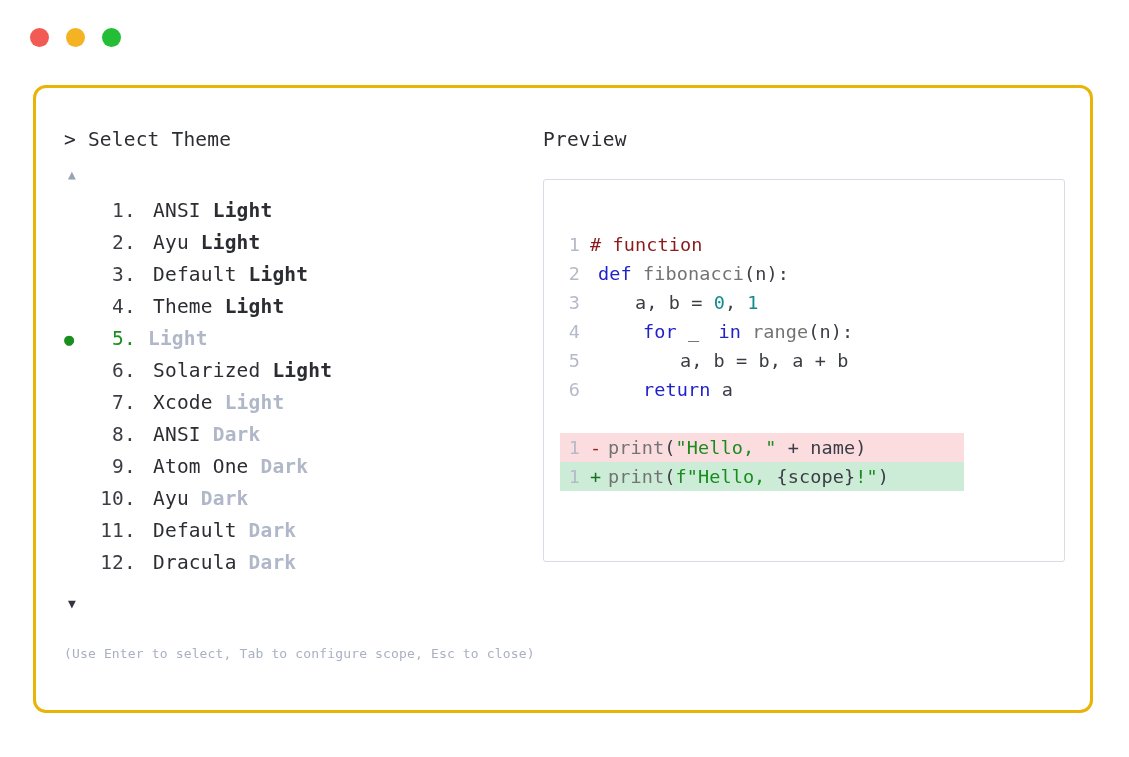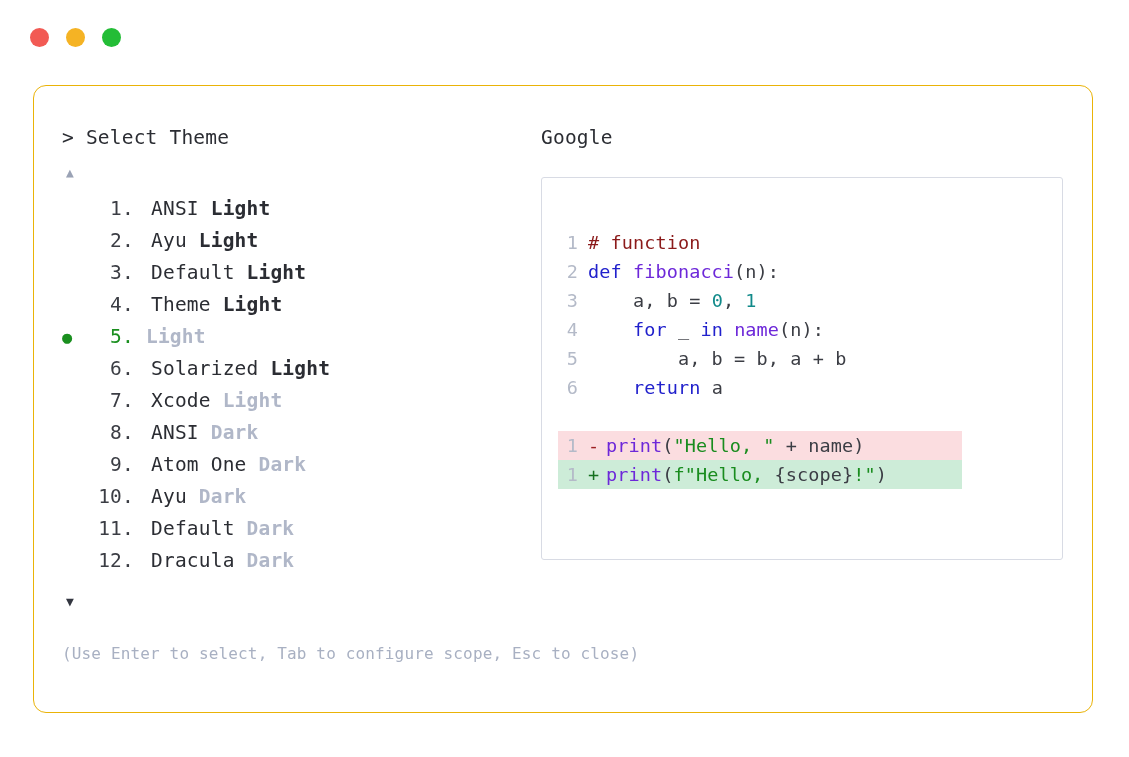--- a/index.html
+++ b/index.html
@@ -34,21 +34,21 @@
   .dot.green  { background: #23bd36; }
 
   
   .card {
     position: absolute;
     left: 33px;
     top: 85px;
     width: 1060px;
     height: 628px;
     box-sizing: border-box;
-    border: 1px solid #eab308;
+    border: 3px solid #eab308;
     border-radius: 13px;
     background: #ffffff;
   }
 
   
   .left-col {
     position: absolute;
     left: 28px;
     top: 42px;
     width: 470px;
@@ -103,21 +103,21 @@
   .theme-row.selected .num-cell,
   .theme-row.selected .name-cell { color: #1a8f1f; }
   .variant { color: #b0b7c8; font-weight: bold; }
   .variant.strong { color: #2b2d33; }
   .theme-row.selected .variant { color: #b0b7c8; }
 
   .hint {
     position: absolute;
     left: 28px;
     top: 558px;
-    font-size: 16px;
+    font-size: 13px;
     letter-spacing: 0.15px;
     color: #a8b0c2;
     white-space: pre;
   }
 
   
   .right-col {
     position: absolute;
     left: 507px;
     top: 42px;
@@ -159,22 +159,22 @@
     width: 20px;
     flex: 0 0 20px;
     text-align: right;
     color: #b4bac8;
     margin-right: 10px;
   }
   .code-text { color: #3b3d44; }
 
   
   .t-comment { color: #8b1a1a; margin-top: 8px; }
-  .t-keyword { color: #2121cc; }
-  .t-func    { color: #6d28d9; text-align: center; }
+  .t-keyword { color: #2121cc; margin-left: 8px; }
+  .t-func    { color: #737373; text-align: center; }
   .t-num     { color: #118a8a; }
   .t-string  { color: #198c1e; }
   .t-plain   { color: #3b3d44; }
 
   
   .diff-block { margin-top: 29px; }
   .diff-line {
     display: flex;
     align-items: baseline;
     height: 29px;
@@ -217,28 +217,28 @@
         <div class="theme-row"><span class="bullet-cell"></span><span class="num-cell">10.</span><span class="name-cell">Ayu</span><span class="variant"> Dark</span></div>
         <div class="theme-row"><span class="bullet-cell"></span><span class="num-cell">11.</span><span class="name-cell">Default</span><span class="variant"> Dark</span></div>
         <div class="theme-row"><span class="bullet-cell"></span><span class="num-cell">12.</span><span class="name-cell">Dracula</span><span class="variant"> Dark</span></div>
       </div>
     <div class="scroll-arrow down">▼</div>
   </div>
 
   <div class="hint">(Use Enter to select, Tab to configure scope, Esc to close)</div>
 
   <div class="right-col">
-    <div class="preview-label">Google</div>
+    <div class="preview-label">Preview</div>
     <div class="code-panel">
       <div class="code-inner">
         <div id="code-lines">
             <div class="code-line"><span class="gutter">1</span><span class="code-text"><span class="t-comment"># function</span></span></div>
             <div class="code-line"><span class="gutter">2</span><span class="code-text"><span class="t-keyword">def </span><span class="t-func">fibonacci</span><span class="t-plain">(n):</span></span></div>
             <div class="code-line"><span class="gutter">3</span><span class="code-text"><span class="t-plain">    a, b = </span><span class="t-num">0</span><span class="t-plain">, </span><span class="t-num">1</span></span></div>
-            <div class="code-line"><span class="gutter">4</span><span class="code-text"><span class="t-plain">    </span><span class="t-keyword">for</span><span class="t-plain"> _ </span><span class="t-keyword">in</span><span class="t-plain"> </span><span class="t-func">name</span><span class="t-plain">(n):</span></span></div>
+            <div class="code-line"><span class="gutter">4</span><span class="code-text"><span class="t-plain">    </span><span class="t-keyword">for</span><span class="t-plain"> _ </span><span class="t-keyword">in</span><span class="t-plain"> </span><span class="t-func">range</span><span class="t-plain">(n):</span></span></div>
             <div class="code-line"><span class="gutter">5</span><span class="code-text"><span class="t-plain">        a, b = b, a + b</span></span></div>
             <div class="code-line"><span class="gutter">6</span><span class="code-text"><span class="t-plain">    </span><span class="t-keyword">return</span><span class="t-plain"> a</span></span></div>
           </div>
         <div class="diff-block" id="diff-lines">
             <div class="diff-line removed"><span class="gutter">1</span><span class="diff-sign">-</span><span class="code-text"><span class="t-func">print</span><span class="t-plain">(</span><span class="t-string">"Hello, "</span><span class="t-plain"> + name)</span></span></div>
             <div class="diff-line added"><span class="gutter">1</span><span class="diff-sign">+</span><span class="code-text"><span class="t-func">print</span><span class="t-plain">(</span><span class="t-string">f"Hello, </span><span class="t-plain">{scope}</span><span class="t-string">!"</span><span class="t-plain">)</span></span></div>
           </div>
       </div>
     </div>
   </div>

